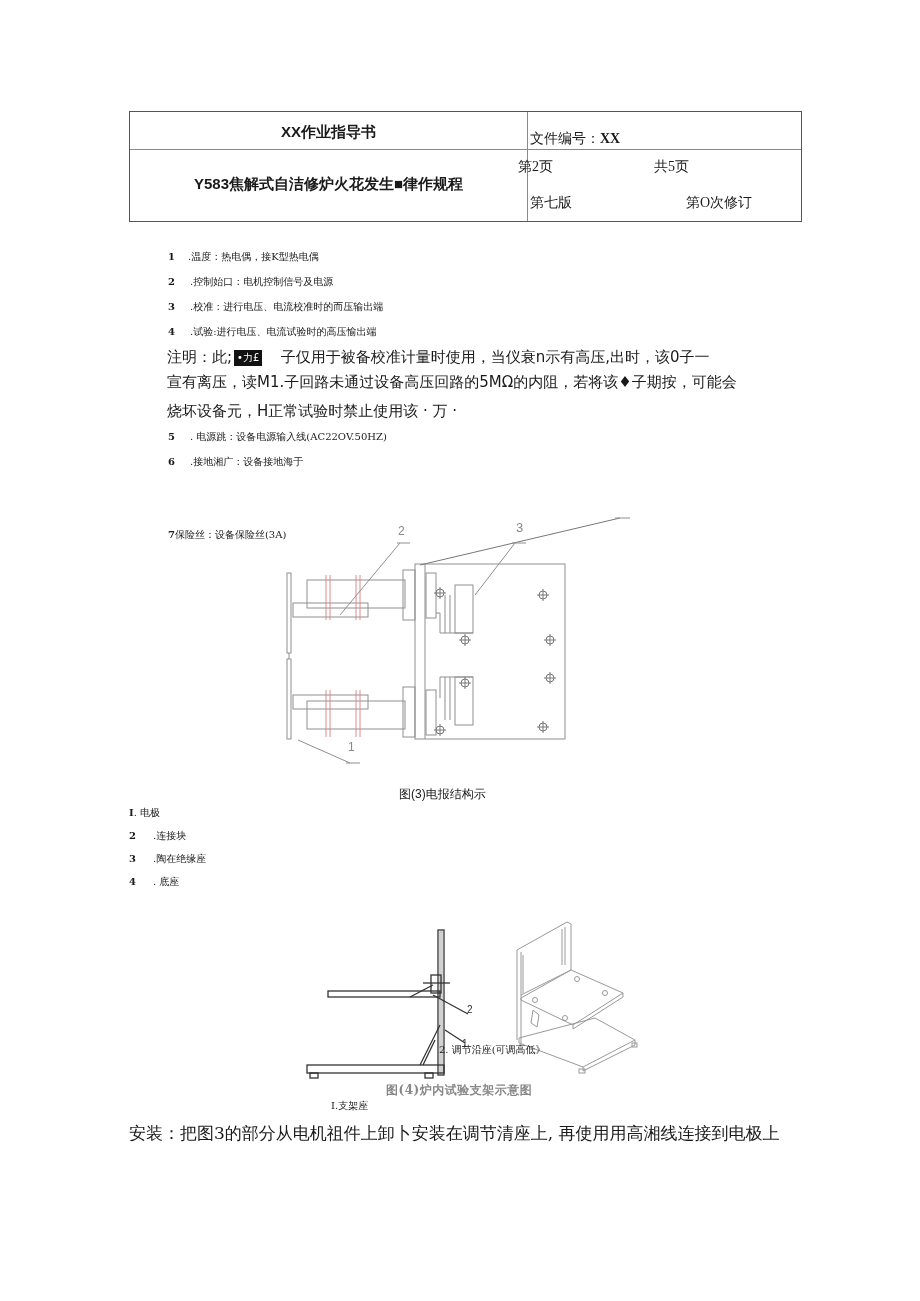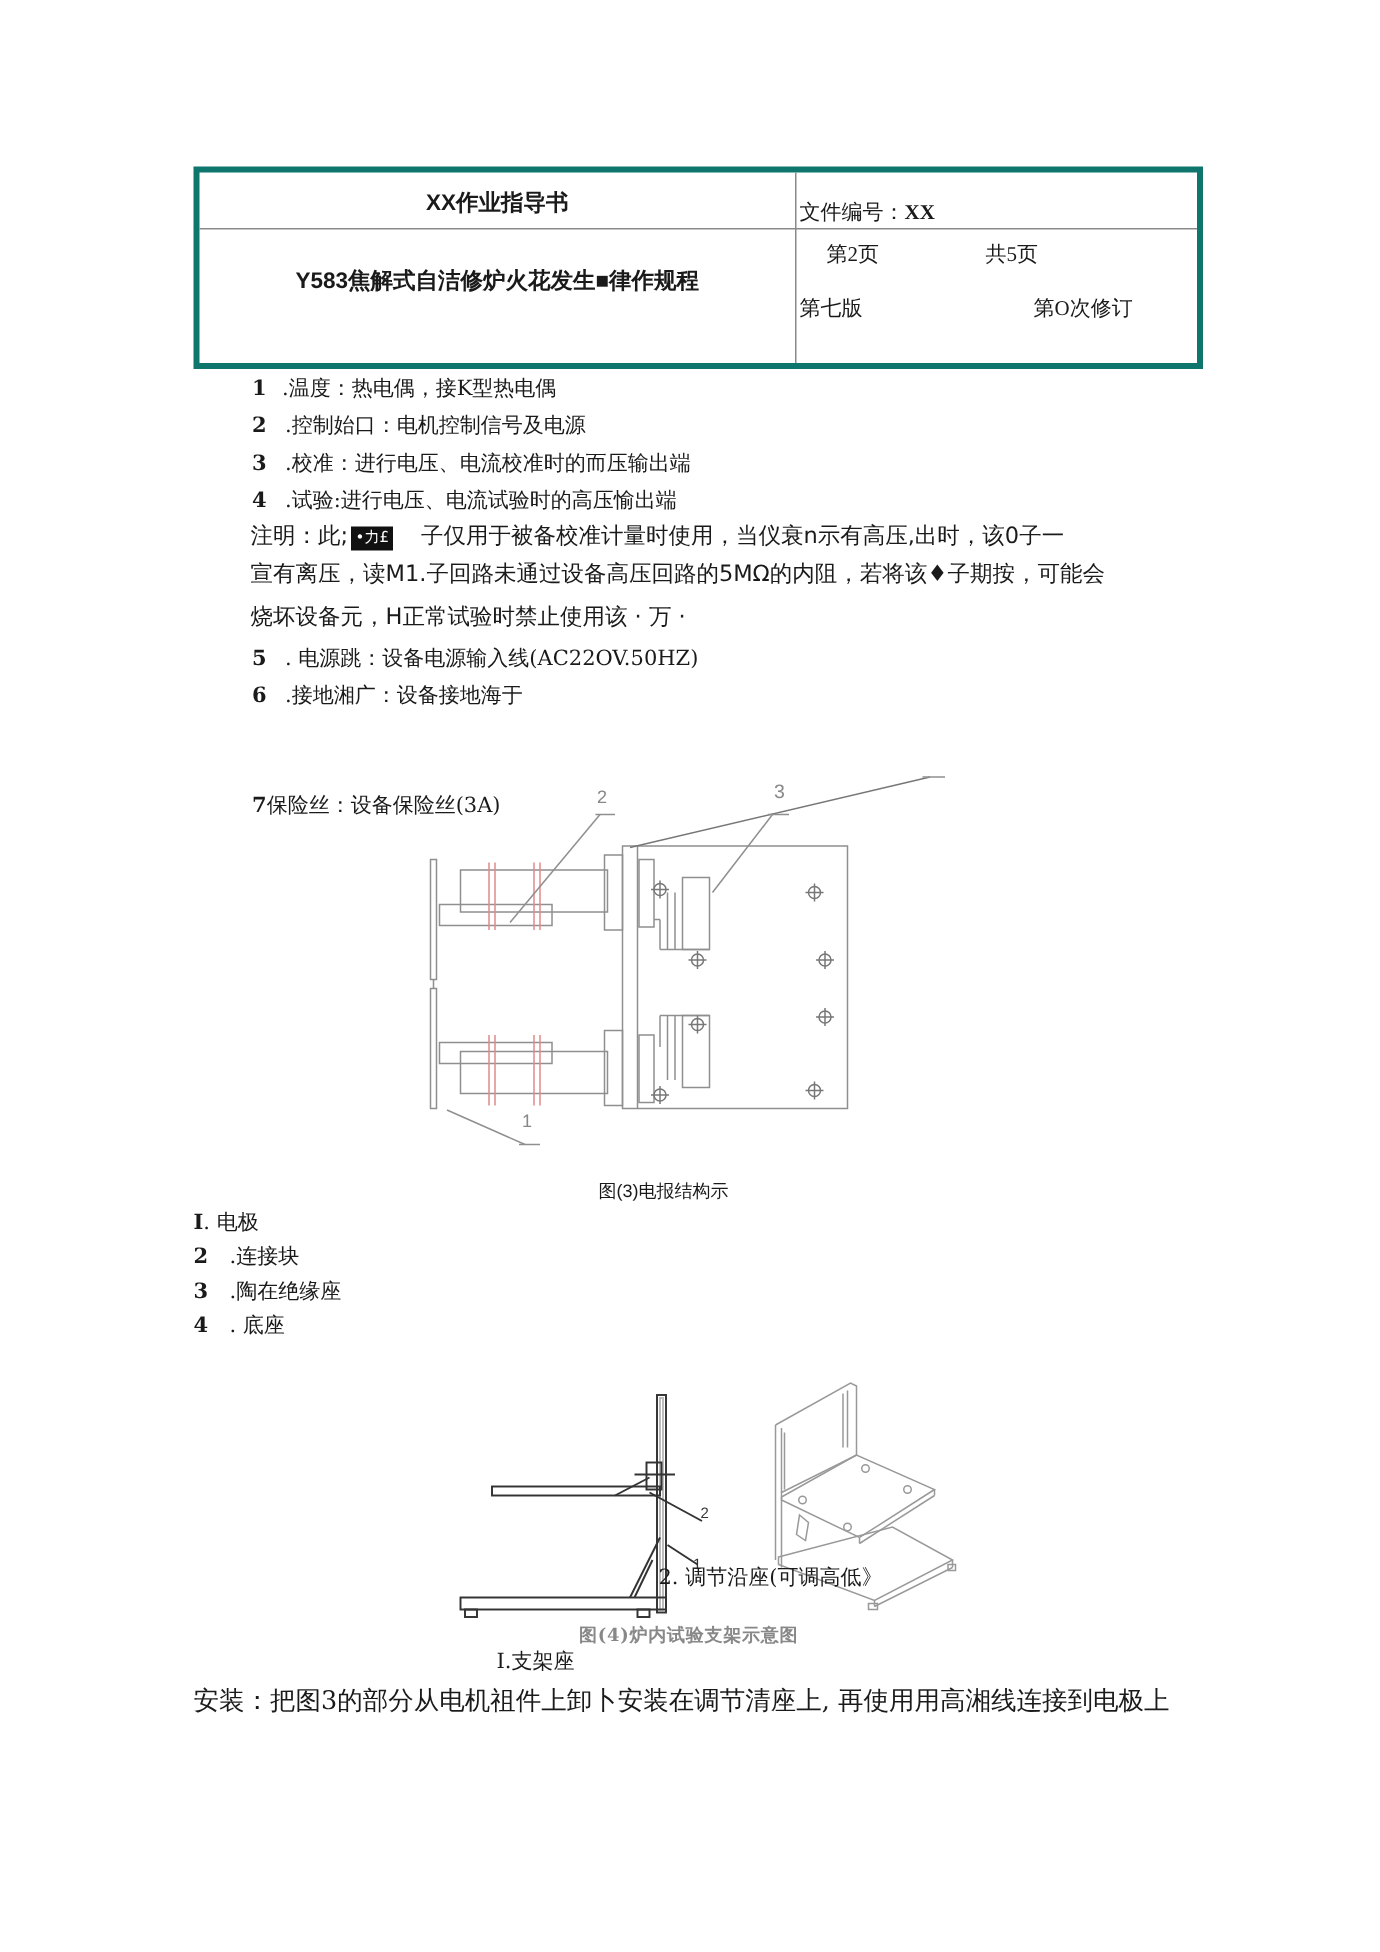--- a/index.html
+++ b/index.html
@@ -3,48 +3,48 @@
 <meta charset="utf-8">
 <style>
   html, body { margin: 0; padding: 0; background: #ffffff; }
   body { width: 920px; height: 1301px; position: relative; overflow: hidden;
          font-family: "DejaVu Serif", "Liberation Serif", serif; color: #1a1a1a; }
   .abs { position: absolute; }
   .sans { font-family: "Liberation Sans", "DejaVu Sans", sans-serif; }
   .serif { font-family: "Liberation Serif", "DejaVu Serif", serif; text-align: center; }
 
   
-  .hdr-table { position: absolute; left: 129px; top: 111px; width: 673px; height: 135px;
-               border: 4px solid #0f766e; box-sizing: border-box; }
+  .hdr-table { position: absolute; left: 129px; top: 111px; width: 673px; height: 111px;
+               border: 1px solid #0f766e; box-sizing: border-box; }
   .hdr-vline { position: absolute; left: 397px; top: 0; width: 1px; height: 100%; background: #8a8a8a; }
   .hdr-hline { position: absolute; left: 0; top: 37px; width: 100%; height: 1px; background: #8a8a8a; }
   .hdr-title { position: absolute; left: 0; width: 397px; text-align: center; font-weight: bold; font-size: 15px; }
   .hdr-cell { position: absolute; font-size: 14px; }
 
-  .line { position: absolute; font-size: 14px; white-space: nowrap; }
+  .line { position: absolute; font-size: 10px; white-space: nowrap; }
   .line b { font-weight: bold; }
   .note { position: absolute; font-size: 15px; white-space: nowrap; font-family: "DejaVu Sans", "Liberation Sans", sans-serif; }
   .inline-badge { display: inline-block; background: #111; color: #fff; font-size: 10px; padding: 1px 3px;
                   line-height: 14px; vertical-align: 1px; margin: 0 4px 0 2px; }
   .caption { position: absolute; font-size: 12px; font-family: Liberation Sans, sans-serif; }
   .fig-caption-grey { position: absolute; font-size: 12px; color: #888; font-weight: bold; letter-spacing: 0.5px; }
   svg { position: absolute; }
 </style>
 </head>
 <body>
 
 <div class="hdr-table">
   <div class="hdr-vline"></div>
   <div class="hdr-hline"></div>
   <div class="hdr-title sans" style="top:11px;">XX作业指导书</div>
   <div class="hdr-title sans" style="top:63px;">Y583焦解式自洁修炉火花发生■律作规程</div>
   <div class="hdr-cell serif" style="left:400px; top:18px;">
     <span>文件编号：</span><b>XX</b>
   </div>
-  <div class="hdr-cell serif" style="left:418px; top:46px;">第2页</div>
+  <div class="hdr-cell serif" style="left:388px; top:46px;">第2页</div>
   <div class="hdr-cell serif" style="left:524px; top:46px;">共5页</div>
   <div class="hdr-cell serif" style="left:400px; top:82px;">第七版</div>
   <div class="hdr-cell serif" style="left:524px; top:82px;margin-left:32px;">第O次修订</div>
 </div>
 
 <div class="line" style="left:168px; top:250px;"><b style="display:inline-block;width:20px;">1</b><span>.温度：热电偶，接K型热电偶</span></div>
 <div class="line" style="left:168px; top:275px;"><b style="display:inline-block;width:22px;">2</b><span>.控制始口：电机控制信号及电源</span></div>
 <div class="line" style="left:168px; top:300px;"><b style="display:inline-block;width:22px;">3</b><span>.校准：进行电压、电流校准时的而压输出端</span></div>
 <div class="line" style="left:168px; top:325px;"><b style="display:inline-block;width:22px;">4</b><span>.试验:进行电压、电流试验时的高压愉出端</span></div>
 

